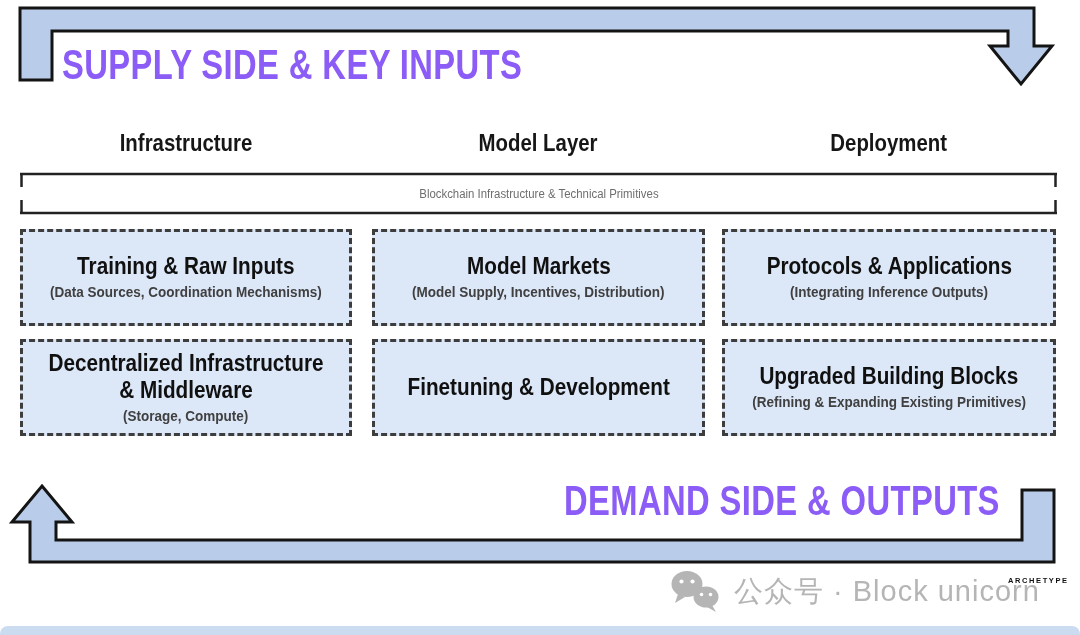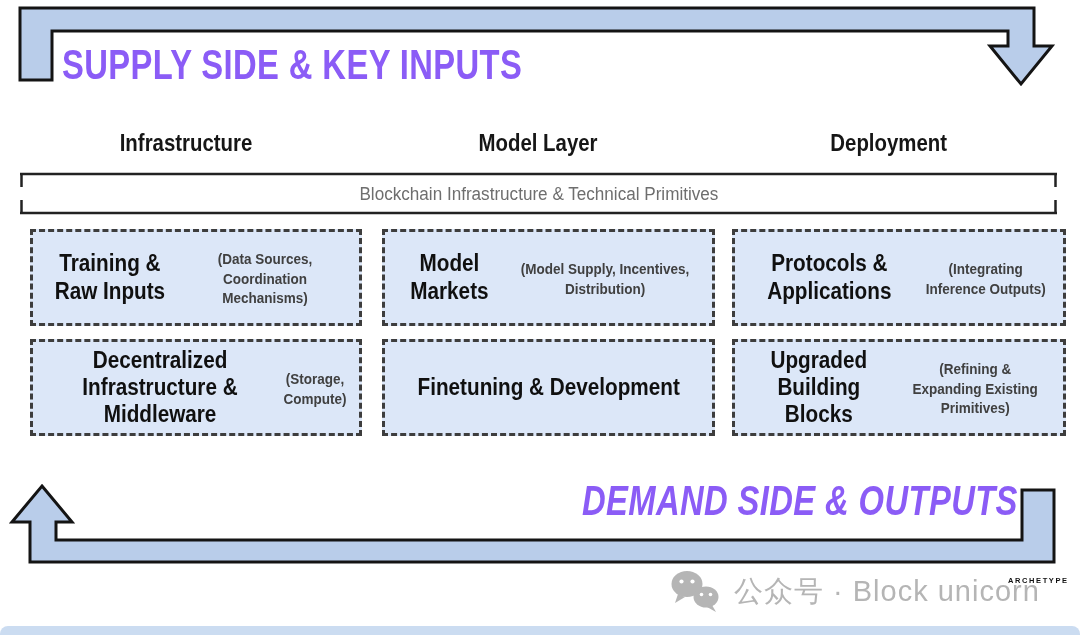--- a/index.html
+++ b/index.html
@@ -12,40 +12,40 @@
   .abs{position:absolute;}
   svg.layer{position:absolute;left:0;top:0;pointer-events:none;}
 
   .big-title{
     font-size:42px;font-weight:bold;line-height:1;letter-spacing:.5px;
     white-space:nowrap;color:#8b5cf6;
   }
   .cond{display:inline-block;transform:scaleX(.78);}
   #supply-title{left:62px;top:44px;}
   #supply-title .cond{transform-origin:0 50%;}
-  #demand-title{right:62px;top:480px;text-align:left;font-style:italic;}
+  #demand-title{right:80px;top:480px;text-align:left;}
   #demand-title .cond{transform-origin:100% 50%;}
 
   .col-header{
     top:124px;height:38px;line-height:38px;text-align:center;
     font-size:24px;font-weight:bold;white-space:nowrap;color:#161616;
   }
   .col-header .cond{transform:scaleX(.85);transform-origin:50% 50%;}
 
   #primitives-text{
     left:20px;top:174px;width:1037px;height:40px;line-height:40px;
-    text-align:center;font-size:18px;font-weight:500;color:#6e6e6e;
+    text-align:center;font-size:12px;font-weight:500;color:#6e6e6e;
     white-space:nowrap;
   }
   #primitives-text .cond{transform:scaleX(.95);transform-origin:50% 50%;}
 
   .node{
     background:#dce7f8;border:3px dashed #3d3d3d;box-sizing:border-box;
-    display:flex;align-items:center;justify-content:center;
-    text-align:center;padding:4px 8px;margin-left:10px;
+    display:flex;flex-direction:column;align-items:center;justify-content:center;
+    text-align:center;padding:4px 8px;
   }
   .node .title{font-size:23px;font-weight:bold;line-height:1.18;color:#101010;}
   .node .subtitle{font-size:15px;font-weight:600;line-height:1.3;margin-top:2px;color:#404040;}
   .node .cond{transform:scaleX(.9);transform-origin:50% 50%;}
 
   .row1{top:229px;height:97px;}
   .row2{top:339px;height:97px;}
   .c1{left:20px;width:332px;}
   .c2{left:372px;width:333px;}
   .c3{left:722px;width:334px;}

